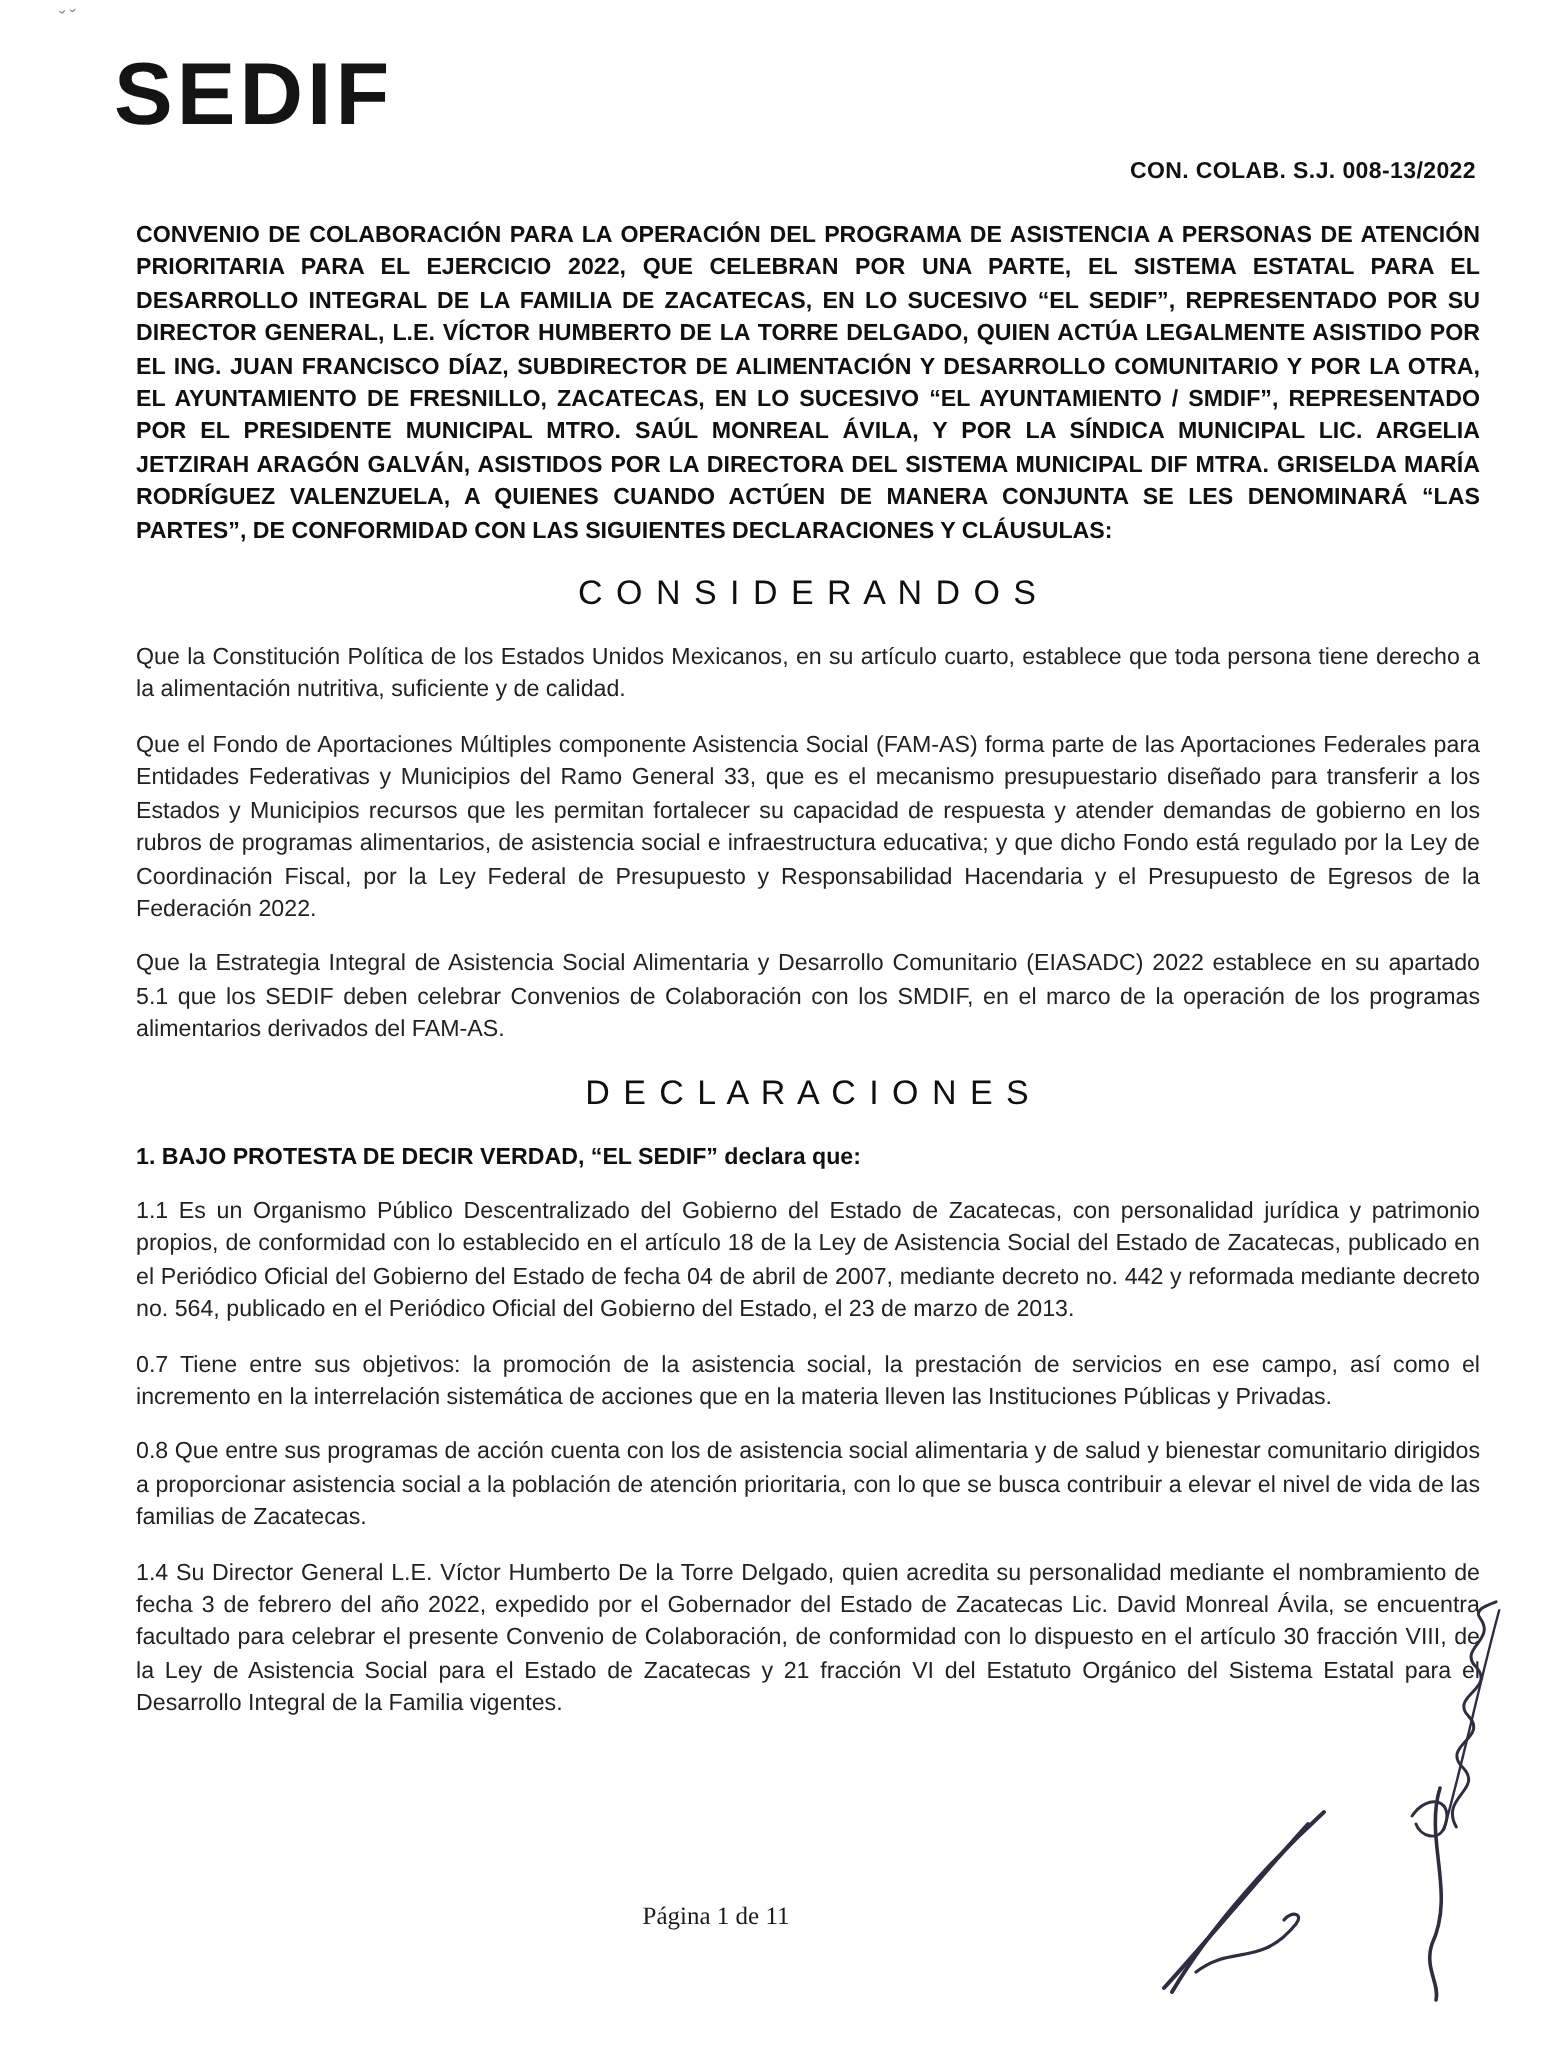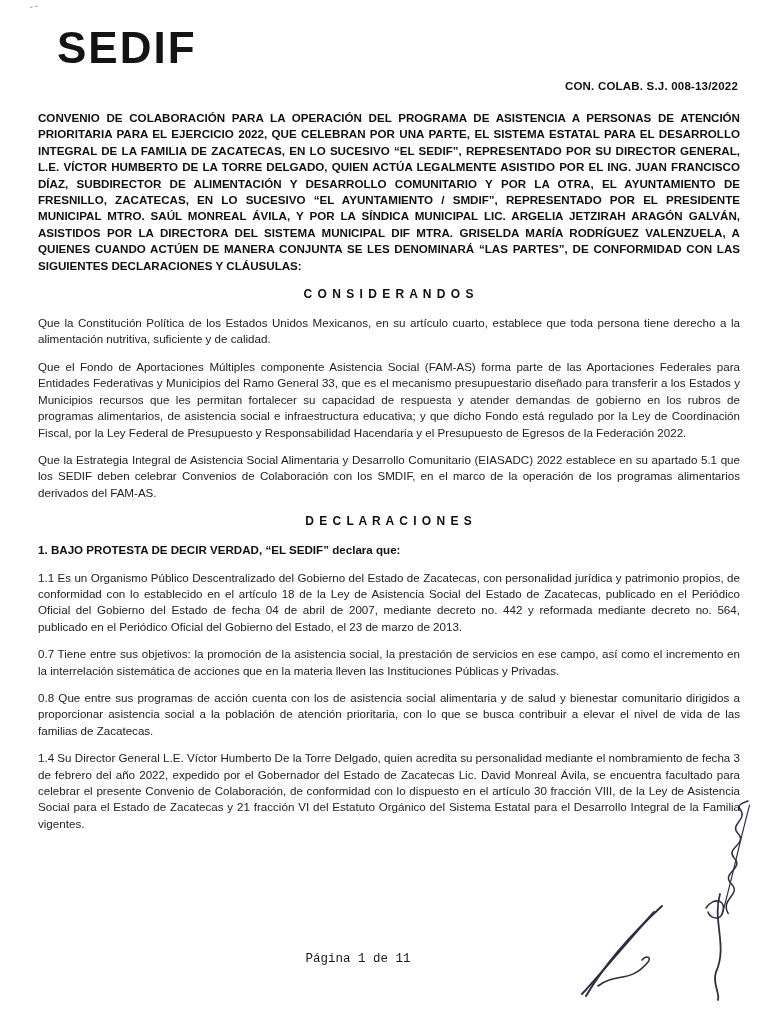--- a/index.html
+++ b/index.html
@@ -15,33 +15,33 @@
     letter-spacing:2px; color:#141414;
   }
   .logo-subtitle {
     font-size:14px; font-weight:500; letter-spacing:5px;
     color:#1f1f1f; margin-top:3px; padding-left:2px;
   }
   .reference {
     text-align:right; font-size:11.5px; font-weight:700; color:#111;
     padding:10px 38px 0 0; letter-spacing:0.2px;
   }
-  .content { padding:18px 36px 0 38px; }
+  .content { padding:18px 36px 0 68px; }
   .para {
     font-size:11.6px; line-height:16.4px; text-align:justify;
     margin-bottom:11px; color:#222;
   }
   .bold { font-weight:700; color:#101010; }
   .center-head {
-    font-size:12px; font-weight:700; text-align:center;
+    font-size:17px; font-weight:400; text-align:center;
     margin:13px 0 14px 0; color:#101010; letter-spacing:1px;
   }
   .footer {
     position:absolute; left:0; right:60px; bottom:58px; text-align:center;
-    font-family:Liberation Mono, monospace; font-size:12.5px; color:#1a1a1a;
+    font-family:Liberation Serif, serif; font-size:12.5px; color:#1a1a1a;
   }
   .sig { position:absolute; pointer-events:none; }
   .sig path { fill:none; stroke-linecap:round; }
   .sig-margin { right:8px; top:796px; }
   .sig-x { left:572px; top:900px; }
   .sig-v { left:688px; top:888px; }
   .edge-marks { position:absolute; left:30px; top:4px; color:#8a8a8a; font-size:10px; letter-spacing:2px; transform:rotate(-8deg); }
 </style>
 </head>
 <body>

